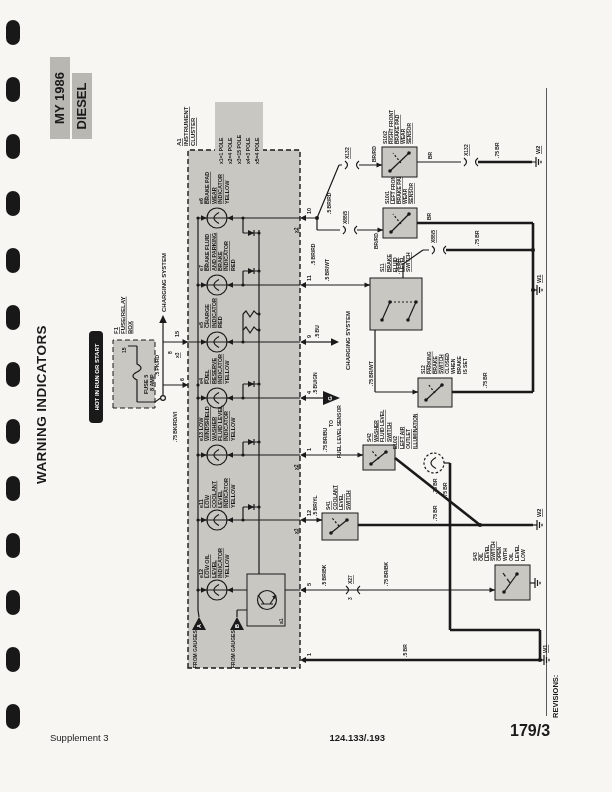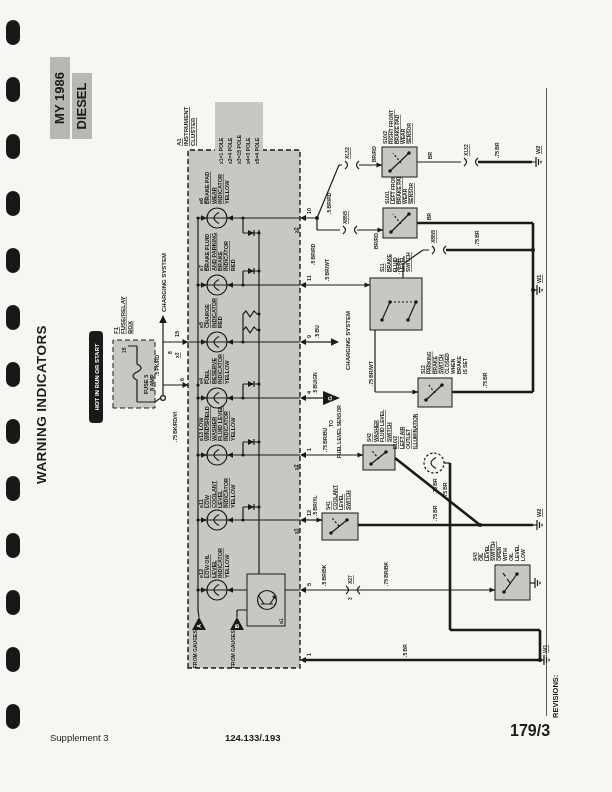--- a/index.html
+++ b/index.html
@@ -10,21 +10,21 @@
   .my-tag{left:50px;top:139px;width:82px;height:20px;background:#b9b7b2;
           font:bold 13px "Liberation Sans",sans-serif;text-align:center;line-height:20px;}
   .diesel-tag{left:72px;top:139px;width:66px;height:20px;background:#b9b7b2;
           font:bold 13px "Liberation Sans",sans-serif;text-align:center;line-height:20px;}
   .page-title{left:34px;top:484px;width:160px;height:20px;
           font:bold 13.5px "Liberation Sans",sans-serif;letter-spacing:.4px;white-space:nowrap;}
   .revisions{left:551px;top:718px;width:64px;height:12px;
           font:bold 7.5px "Liberation Sans",sans-serif;white-space:nowrap;}
   .rev-rule{position:absolute;left:546px;top:88px;width:1px;height:628px;background:#5a5a5a;}
   .f-supp{position:absolute;left:50px;top:732px;font:9.5px "Liberation Sans",sans-serif;}
-  .f-chassis{position:absolute;left:225px;top:732px;width:160px;text-align:left;
+  .f-chassis{position:absolute;left:225px;top:732px;width:160px;text-align:right;
           font:bold 9.5px "Liberation Sans",sans-serif;}
   .f-page{position:absolute;left:510px;top:722px;font:bold 16px "Liberation Sans",sans-serif;}
   .diagram{position:absolute;left:85px;top:95px;width:575px;height:485px;
           transform-origin:0 0;transform:rotate(-90deg) translateX(-575px);}
   svg text{fill:#1a1a1a;font-family:"Liberation Sans",sans-serif;}
   .t5{font-size:5px;font-weight:bold;}
   .t55{font-size:5.5px;font-weight:bold;}
   .t6{font-size:6px;font-weight:bold;}
   .u{text-decoration:underline;}
   .wt{fill:#ffffff;}

